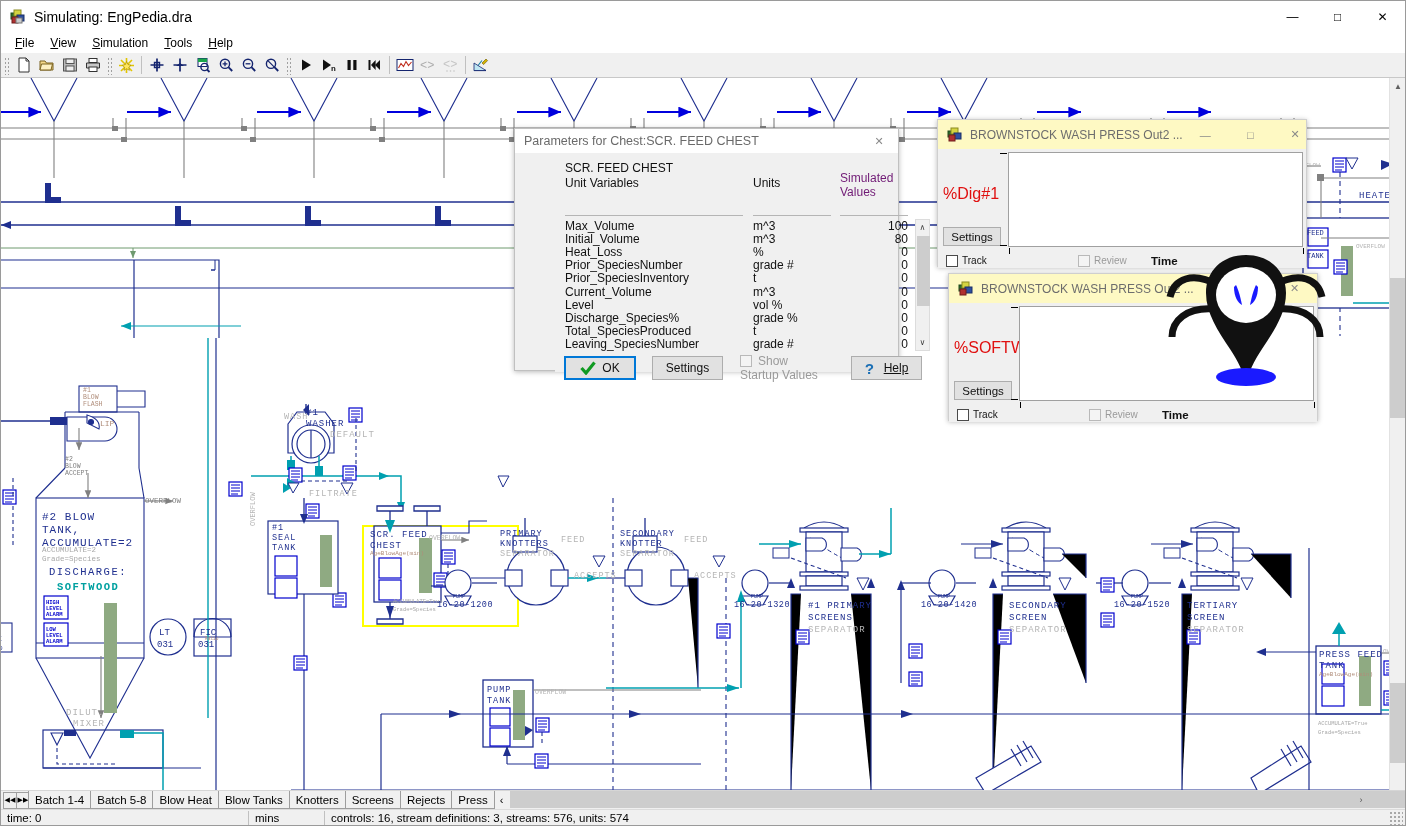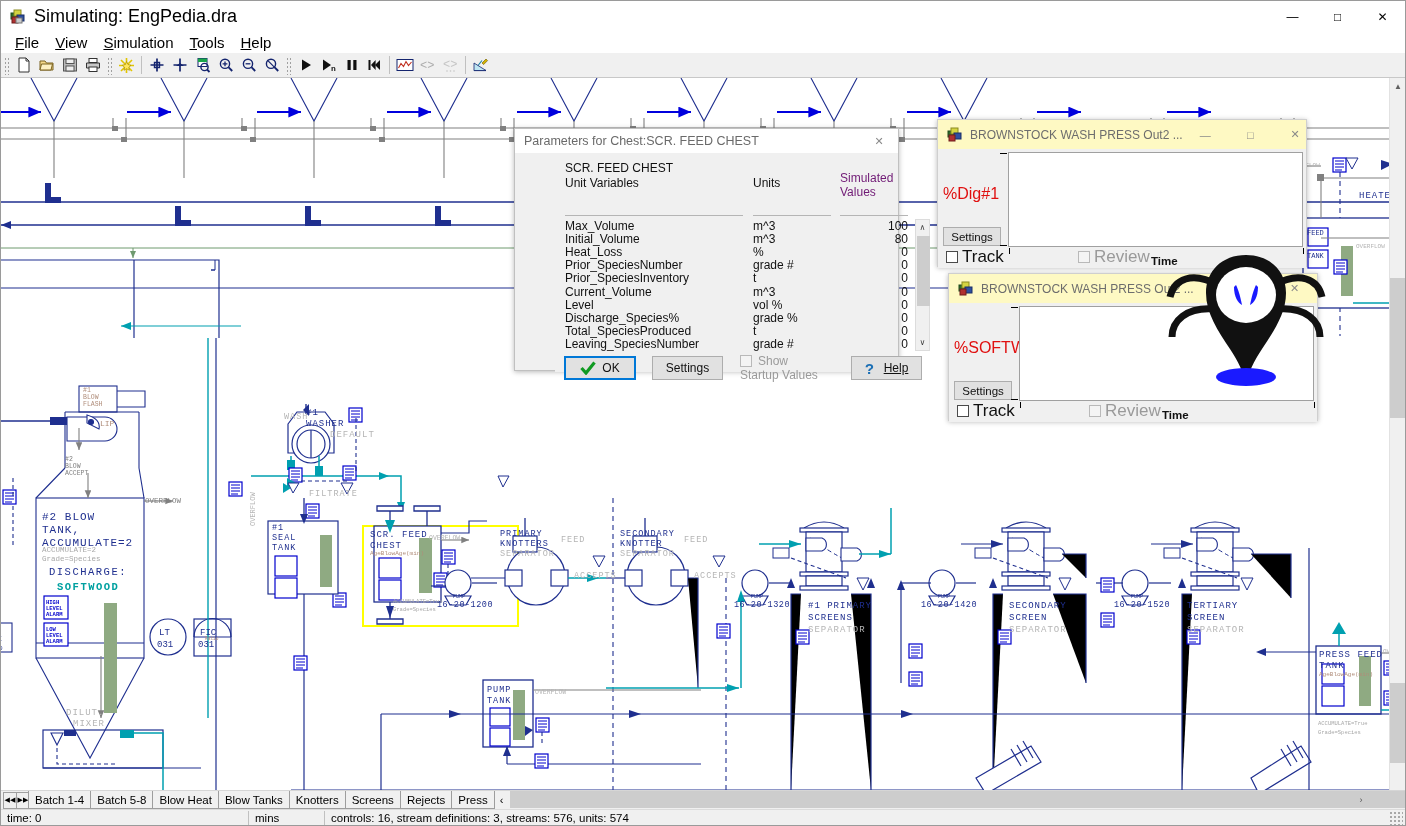--- a/index.html
+++ b/index.html
@@ -23,35 +23,35 @@
   .titlebar {
     position: absolute; left: 0; top: 0; width: 1404px; height: 31px;
     background: #ffffff;
     display: flex; align-items: center;
   }
   .titlebar .app-icon {
     width: 16px; height: 16px; margin-left: 9px; margin-right: 8px;
     position: relative; flex: none;
   }
   .titlebar .title-text {
-    font-size: 18px; color: #000; white-space: nowrap;
+    font-size: 14px; color: #000; white-space: nowrap;
   }
   .win-btns { margin-left: auto; display: flex; height: 31px; }
   .win-btn {
     width: 45px; height: 31px; display: flex; align-items: center; justify-content: center;
     font-size: 12px; color: #000; cursor: default;
   }
 
   
   .menubar {
     position: absolute; left: 0; top: 31px; width: 1404px; height: 21px;
     background: #ffffff; display: flex; align-items: center; padding-left: 6px;
   }
   .menu-item {
-    font-size: 15px; color: #000; padding: 2px 8px; cursor: default;
+    font-size: 12px; color: #000; padding: 2px 8px; cursor: default;
   }
   .menu-item u { text-decoration: underline; }
 
   
   .toolbar {
     position: absolute; left: 0; top: 52px; width: 1404px; height: 25px;
     background: #f0f0f0; display: flex; align-items: center;
     border-bottom: 1px solid #c8c8c8;
   }
   .tb-grip {
@@ -224,22 +224,22 @@
     display: flex; align-items: center; justify-content: center;
   }
   .bs-plot {
     position: absolute; left: 70px; top: 3px; right: 3px; height: 95px;
     background: #ffffff; border: 1px solid #a0a0a0;
   }
   .bs-ytick { position: absolute; left: 62px; width: 7px; height: 1px; background: #000; }
   .bs-xtick { position: absolute; top: 99px; width: 1px; height: 6px; background: #000; }
   .bs-foot { position: absolute; left: 0; bottom: 1px; width: 100%; height: 18px; }
   .bs-chk {
-    position: absolute; display: flex; align-items: center; gap: 4px;
-    font-size: 17px;
+    position: absolute; display: flex; align-items: flex-start; gap: 4px;
+    font-size: 10px;
     margin-top: 36px;
   }
   .bs-chk .box { width: 12px; height: 12px; border: 1px solid #4a4a4a; background: #fff; }
   .bs-chk.dim { color: #9a9a9a; }
   .bs-chk.dim .box { border-color: #b9b9b9; background: #f4f4f4; }
   #bs1-track { left: 8px; bottom: 0; color: #111; }
   #bs1-review { left: 140px; bottom: 0; }
   #bs1-time { position:absolute; left: 213px; bottom: 0; font-size: 11.5px; color: #111; font-weight: bold;}
 
   

